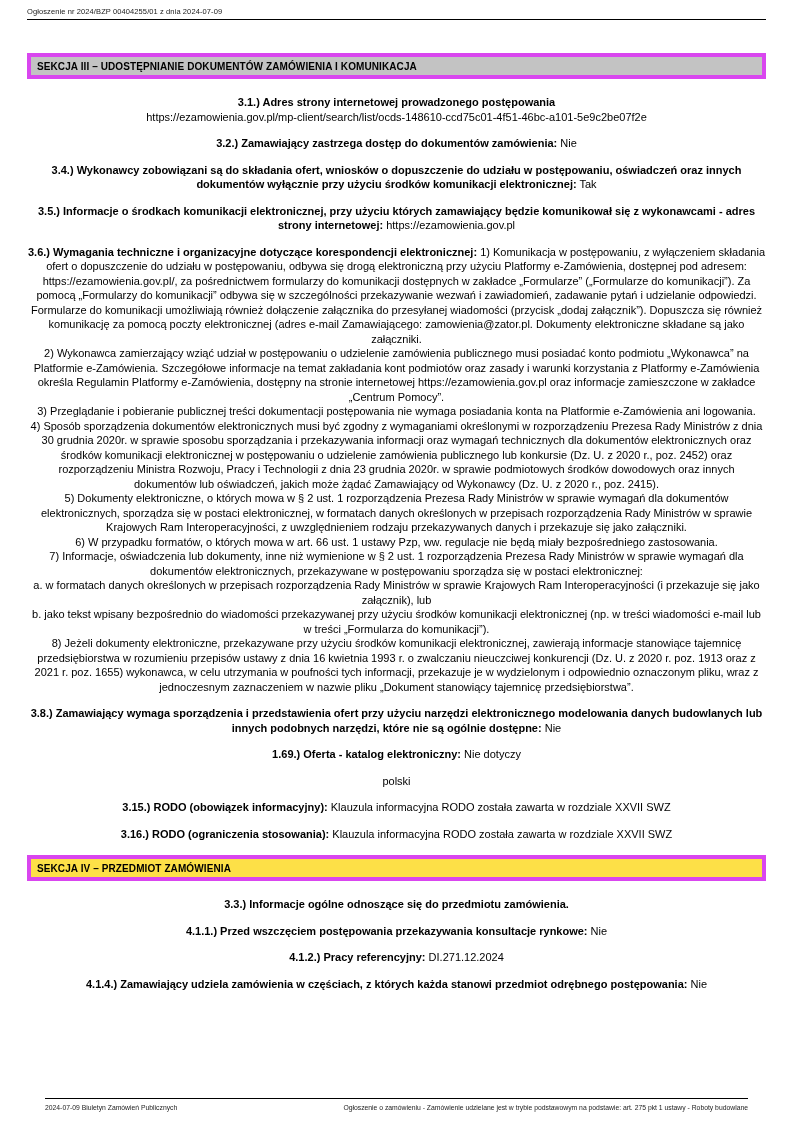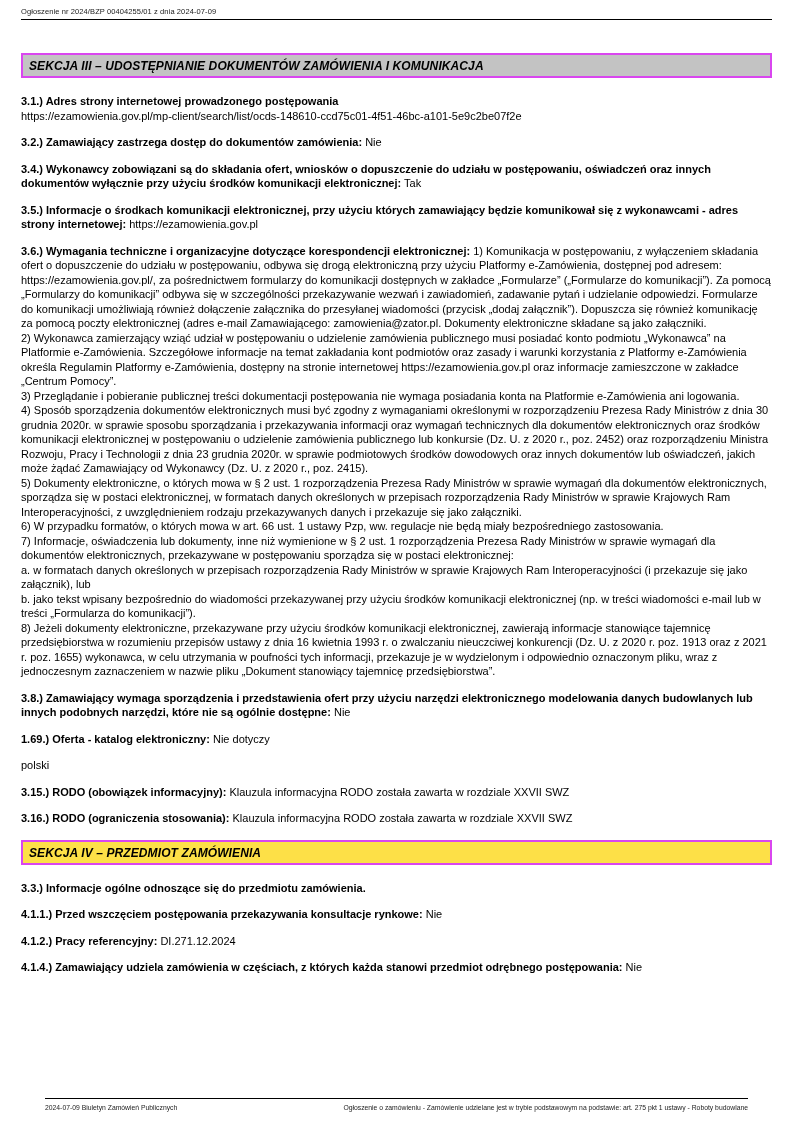--- a/index.html
+++ b/index.html
@@ -5,50 +5,49 @@
   html, body { margin: 0; padding: 0; background: #ffffff; }
   body { font-family: "Liberation Sans", sans-serif; color: #000; }
   .page {
     position: relative;
     width: 793px;
     height: 1123px;
     background: #fff;
     overflow: hidden;
     box-sizing: border-box;
   }
-  .margins { padding: 0 21px; }
+  .margins { padding: 0 27px; }
   .doc-note {
     font-size: 7.5px;
     color: #1a1a1a;
     padding-top: 7px;
     letter-spacing: 0.1px;
   }
   .top-rule {
     border: none;
     border-top: 1px solid #000;
     margin: 3px 0 0 0;
   }
   .section { margin-top: 14px; }
   .section:first-child { margin-top: 33px; }
   .section-header {
     background: #c3c3c3;
-    border: 2px solid #d946ef;
+    border: 4px solid #d946ef;
     font-weight: bold;
-    font-size: 12px;
+    font-size: 10px;
     padding: 4px 6px 3px 6px;
     letter-spacing: 0.1px;
-    font-style: italic;
   }
   .section-items { }
   .item {
     font-size: 11px;
     line-height: 14.5px;
     margin: 12px 0 0 0;
     white-space: pre-line;
-    text-align: left;
+    text-align: center;
   }
   .section-items .item:first-child { margin-top: 16px; }
   .lbl { font-weight: bold; }
   .val { font-weight: normal; }
   .footer {
     position: absolute;
     left: 45px;
     right: 45px;
     bottom: 12px;
     border-top: 1px solid #000;

